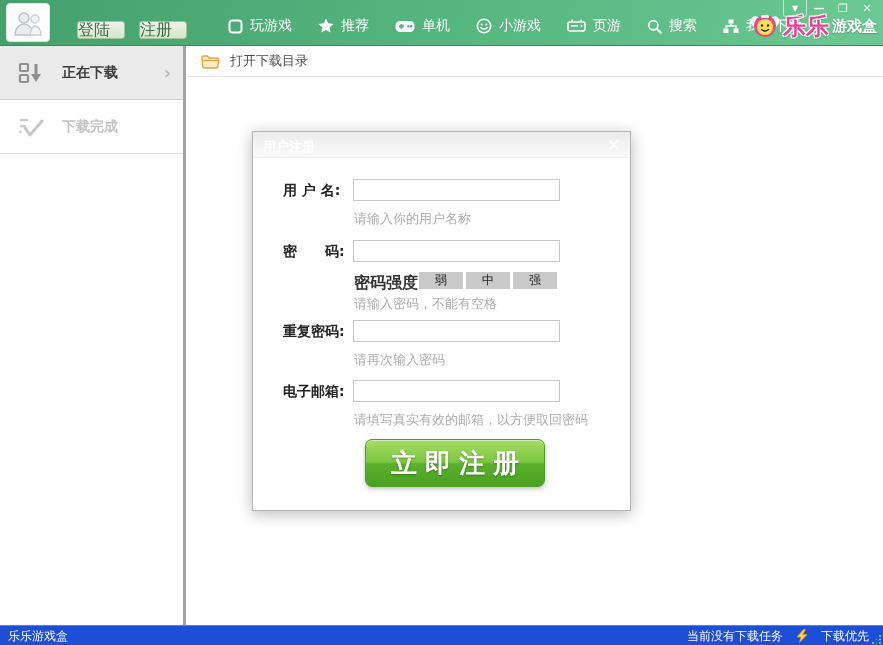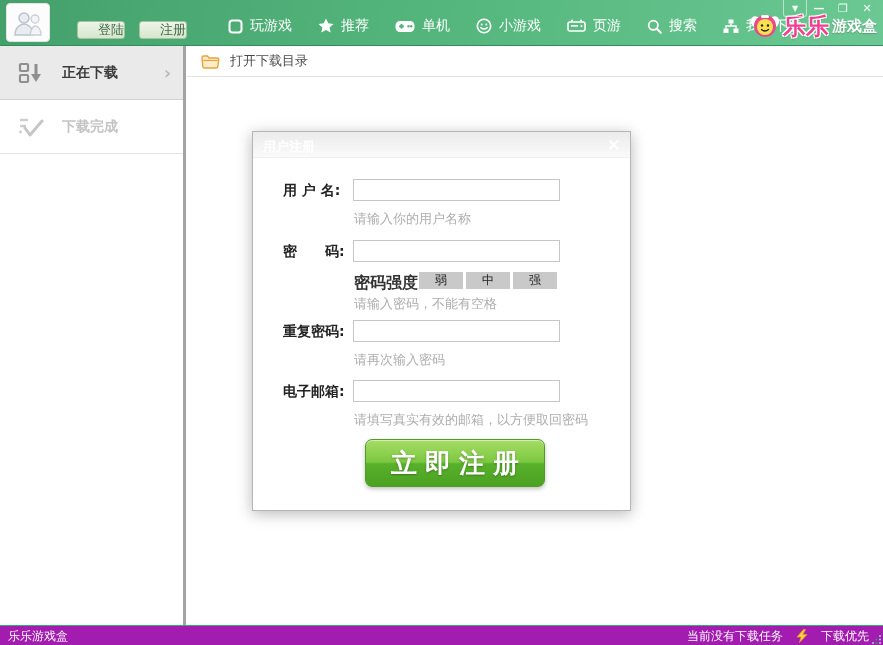--- a/index.html
+++ b/index.html
@@ -6,23 +6,23 @@
   html,body { width:883px; height:645px; overflow:hidden; font-family:"DejaVu Sans","Liberation Sans",sans-serif; background:#fff; }
   .stage { position:relative; width:883px; height:645px; background:#fff; }
 
   
   .topbar { position:absolute; left:0; top:0; width:883px; height:46px;
     background:linear-gradient(100deg,#44a06b 0%,#54b67d 50%,#6bc892 100%);
     border-bottom:1px solid #2f8f5c; }
   .avatar-box { position:absolute; left:6px; top:3px; width:44px; height:39px;
     background:#fcfcfc; border-radius:4px; border:1px solid #e2e6e2; display:flex; align-items:center; justify-content:center; cursor:pointer; }
   .promo { position:absolute; left:75px; top:3px; font-size:12px; font-weight:bold; color:#fff; text-shadow:0 1px 1px rgba(0,0,0,.25); white-space:nowrap; }
-  .auth-btn { position:absolute; top:21px; width:48px; height:18px; line-height:16px; text-align:right;
+  .auth-btn { position:absolute; top:21px; width:48px; height:18px; line-height:16px; text-align:left;
     background:linear-gradient(#eef4e8,#d7e6cd); border:1px solid #a3c49d; border-radius:3px;
-    color:#3f6b46; font-size:13px; cursor:pointer; }
+    color:#3f6b46; font-size:16px; cursor:pointer; }
   .auth-login { left:77px; } .auth-register { left:139px; }
   .nav { position:absolute; left:228px; top:0; height:52px; display:flex; align-items:center; gap:26px; }
   .nav-item { display:flex; align-items:center; gap:7px; color:#fff; font-size:14px; cursor:pointer; white-space:nowrap; }
   .nav-item svg { display:block; }
   .logo { position:absolute; right:6px; top:11px; display:flex; align-items:center; gap:3px; }
   .logo-primary { font-size:23px; font-weight:bold; color:#f23e90; line-height:1;
     text-shadow:-1px -1px 0 #fff,1px -1px 0 #fff,-1px 1px 0 #fff,1px 1px 0 #fff,0 2px 2px rgba(0,0,0,.15); }
   .logo-secondary { font-size:15px; font-weight:bold; color:#fff; text-shadow:0 1px 1px rgba(0,0,0,.2); }
   .win-controls { position:absolute; top:0; right:4px; display:flex; }
   .win-btn { width:24px; height:17px; color:#f2fbf6; font-size:11px; font-weight:bold;
@@ -59,21 +59,21 @@
   .strength-seg { flex:1; height:17px; line-height:17px; background:#c9c9c9; color:#222; font-size:12px; text-align:center; }
   .submit-btn { position:absolute; left:112px; top:307px; width:180px; height:48px;
     border:1px solid #4e9d25; border-radius:7px;
     background:linear-gradient(#a6dc66,#7cc840 48%,#58b02b 52%,#4ba222);
     box-shadow:0 2px 4px rgba(0,0,0,.25), inset 0 1px 0 rgba(255,255,255,.5);
     color:#fff; font-size:26px; font-weight:bold; letter-spacing:8px; text-indent:8px;
     display:flex; align-items:center; justify-content:center; cursor:pointer;
     text-shadow:0 1px 2px rgba(0,0,0,.3); font-family:inherit; }
 
   
-  .statusbar { position:absolute; left:0; bottom:0; width:883px; height:20px; background:#a21caf;
+  .statusbar { position:absolute; left:0; bottom:0; width:883px; height:20px; background:#1d4ed8;
     border-top:1px solid #2fae70; color:#fff; font-size:12px; }
   .status-app { position:absolute; left:8px; top:2px; }
   .status-right { position:absolute; right:14px; top:0; height:20px; display:flex; align-items:center; gap:13px; }
   .grip { position:absolute; right:1px; bottom:1px; cursor:nwse-resize; }
 </style>
 </head>
 <body>
 
 <div class="stage">
 

